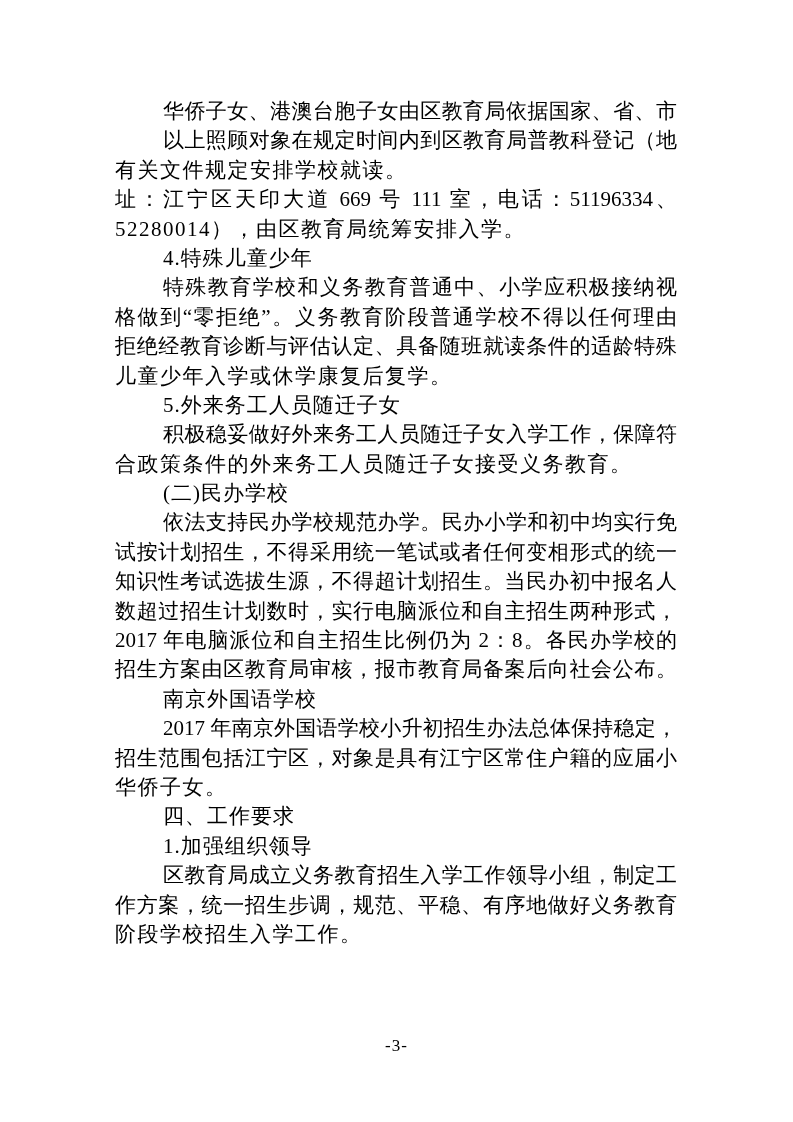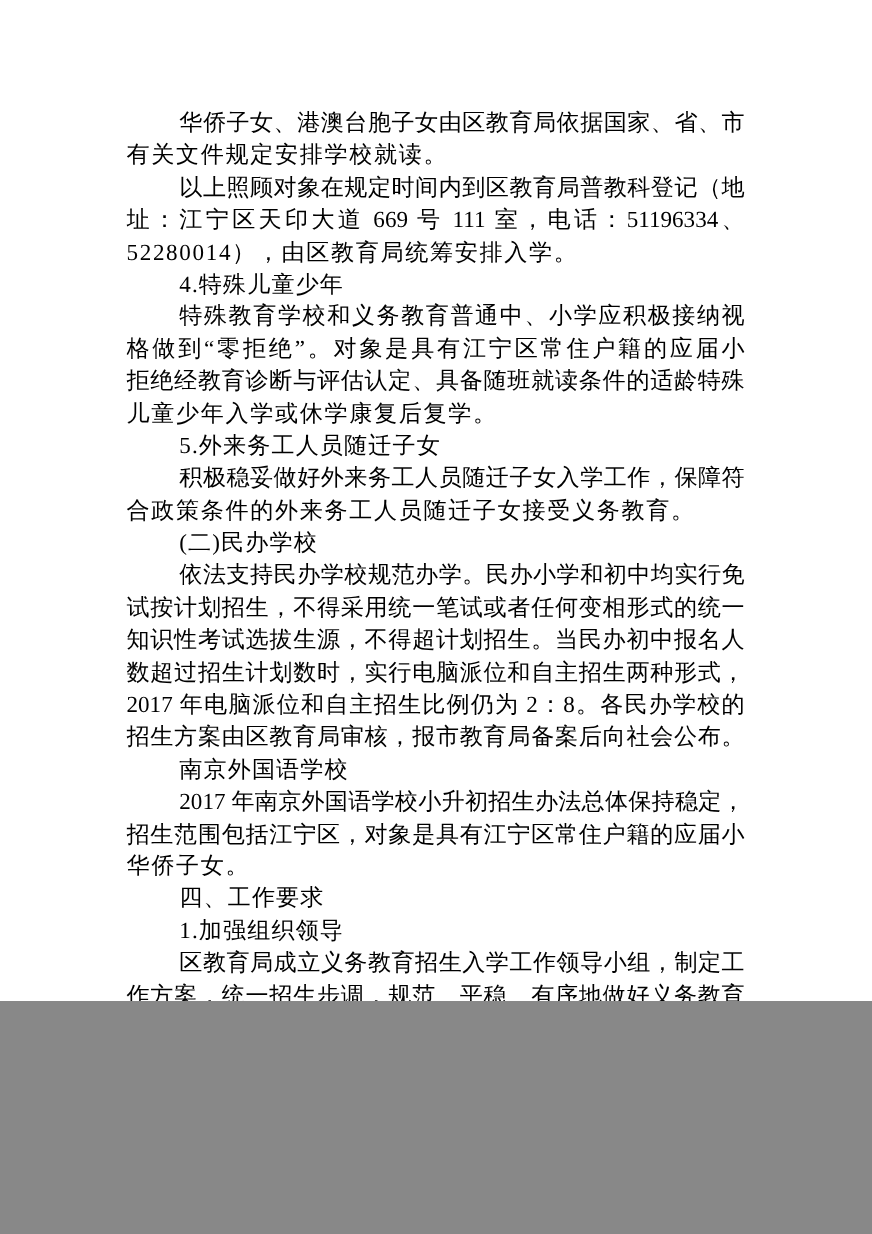--- a/index.html
+++ b/index.html
@@ -3,21 +3,21 @@
 <meta charset="utf-8">
 <style>
   html, body {
     margin: 0;
     padding: 0;
     background: #888;
   }
   .page {
     position: relative;
     width: 793px;
-    height: 910px;
+    height: 1122px;
     background: #ffffff;
     margin: 0 auto;
     overflow: hidden;
     font-family: "Liberation Serif", "DejaVu Serif", serif;
     color: #000000;
   }
   .content {
     position: absolute;
     left: 115px;
     top: 97px;
@@ -59,27 +59,27 @@
     letter-spacing: 1px;
     color: #000000;
   }
 </style>
 </head>
 <body>
 
 <div class="page">
   <div class="content">
     <div class="line body fill indent">华侨子女、港澳台胞子女由区教育局依据国家、省、市</div>
+    <div class="line body fill indent">以上照顾对象在规定时间内到区教育局普教科登记（地</div>
     <div class="line body short">有关文件规定安排学校就读。</div>
-    <div class="line body fill indent">以上照顾对象在规定时间内到区教育局普教科登记（地</div>
     <div class="line body fill">址：江宁区天印大道 669 号 111 室，电话：51196334、</div>
     <div class="line body short">52280014），由区教育局统筹安排入学。</div>
     <div class="line heading">4.特殊儿童少年</div>
     <div class="line body fill indent">特殊教育学校和义务教育普通中、小学应积极接纳视</div>
-    <div class="line body fill">格做到“零拒绝”。对象是具有江宁区常住户籍的应届小</div>
+    <div class="line body fill">格做到“零拒绝”。义务教育阶段普通学校不得以任何理由</div>
     <div class="line body fill">拒绝经教育诊断与评估认定、具备随班就读条件的适龄特殊</div>
     <div class="line body short">儿童少年入学或休学康复后复学。</div>
     <div class="line heading">5.外来务工人员随迁子女</div>
     <div class="line body fill indent">积极稳妥做好外来务工人员随迁子女入学工作，保障符</div>
     <div class="line body short">合政策条件的外来务工人员随迁子女接受义务教育。</div>
     <div class="line heading">(二)民办学校</div>
     <div class="line body fill indent">依法支持民办学校规范办学。民办小学和初中均实行免</div>
     <div class="line body fill">试按计划招生，不得采用统一笔试或者任何变相形式的统一</div>
     <div class="line body fill">知识性考试选拔生源，不得超计划招生。当民办初中报名人</div>
     <div class="line body fill">数超过招生计划数时，实行电脑派位和自主招生两种形式，</div>

